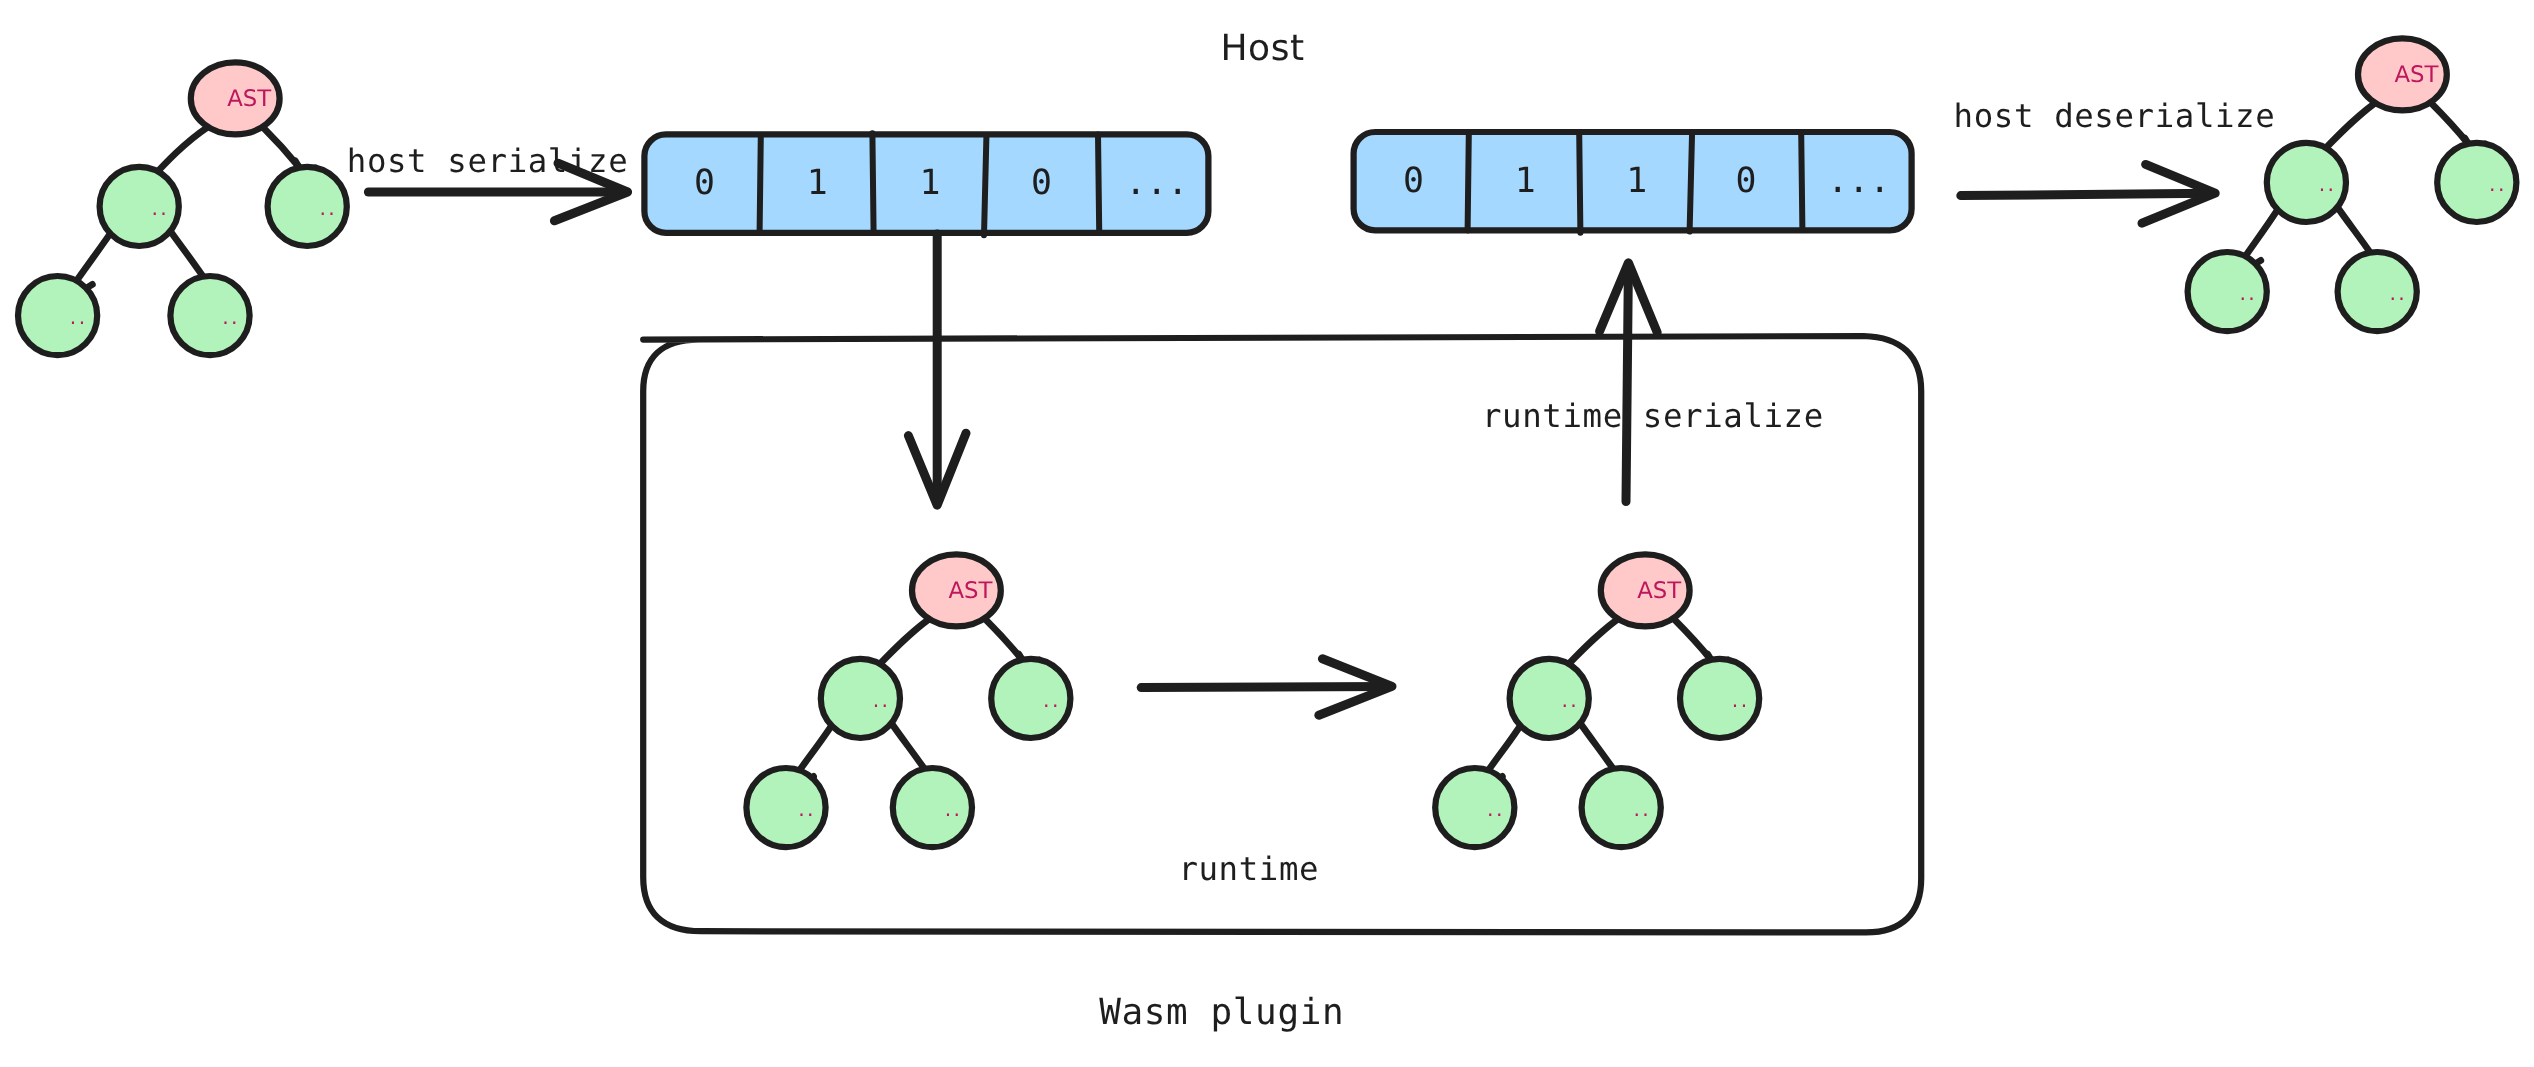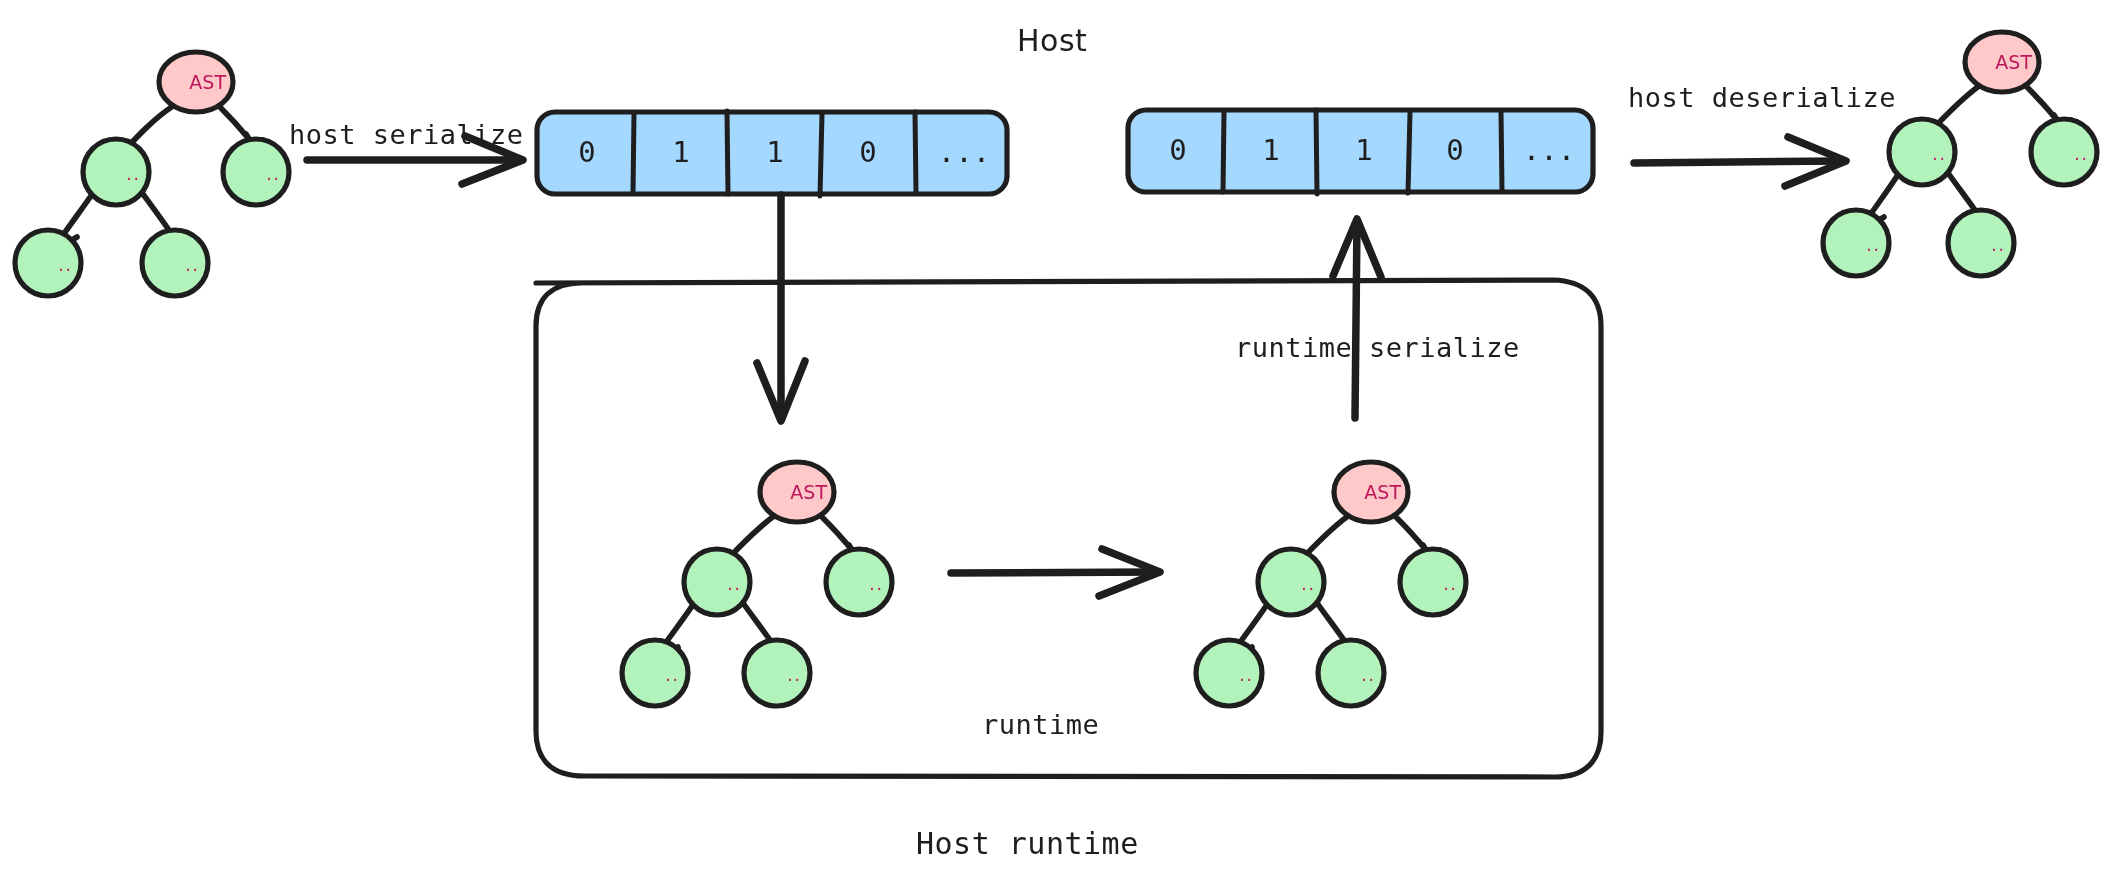--- a/index.html
+++ b/index.html
@@ -210,21 +210,21 @@
 
   <div class="lbl lbl-arrow" style="left:289px; top:88px;margin-top:31px;">host serialize</div>
 
   <div class="lbl lbl-arrow" style="left:1628px; top:82px;">host deserialize</div>
 
 
   <div class="lbl lbl-arrow" style="left:1235px; top:332px;">runtime serialize</div>
 
   <div class="lbl lbl-plugin" style="left:982px; top:709px;">runtime</div>
 
-  <div class="lbl lbl-wasm" style="left:916px; top:826px;">Host runtime</div>
+  <div class="lbl lbl-wasm" style="left:916px; top:826px;">Wasm plugin</div>
 
   <div class="cell-text" style="left:561px; top:138px; width:52px;">0</div>
   <div class="cell-text" style="left:655px; top:138px; width:52px;">1</div>
   <div class="cell-text" style="left:749px; top:138px; width:52px;">1</div>
   <div class="cell-text" style="left:842px; top:138px; width:52px;">0</div>
   <div class="cell-text" style="left:934px; top:138px; width:60px;">...</div>
 
   <div class="cell-text" style="left:1152px; top:136px; width:52px;">0</div>
   <div class="cell-text" style="left:1245px; top:136px; width:52px;">1</div>
   <div class="cell-text" style="left:1338px; top:136px; width:52px;">1</div>

